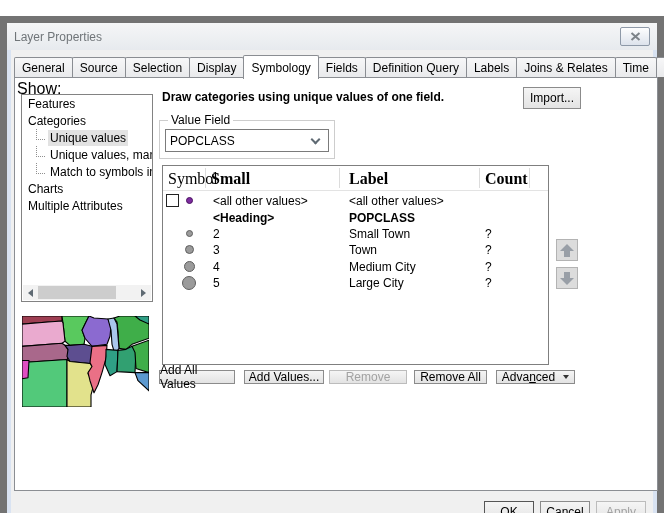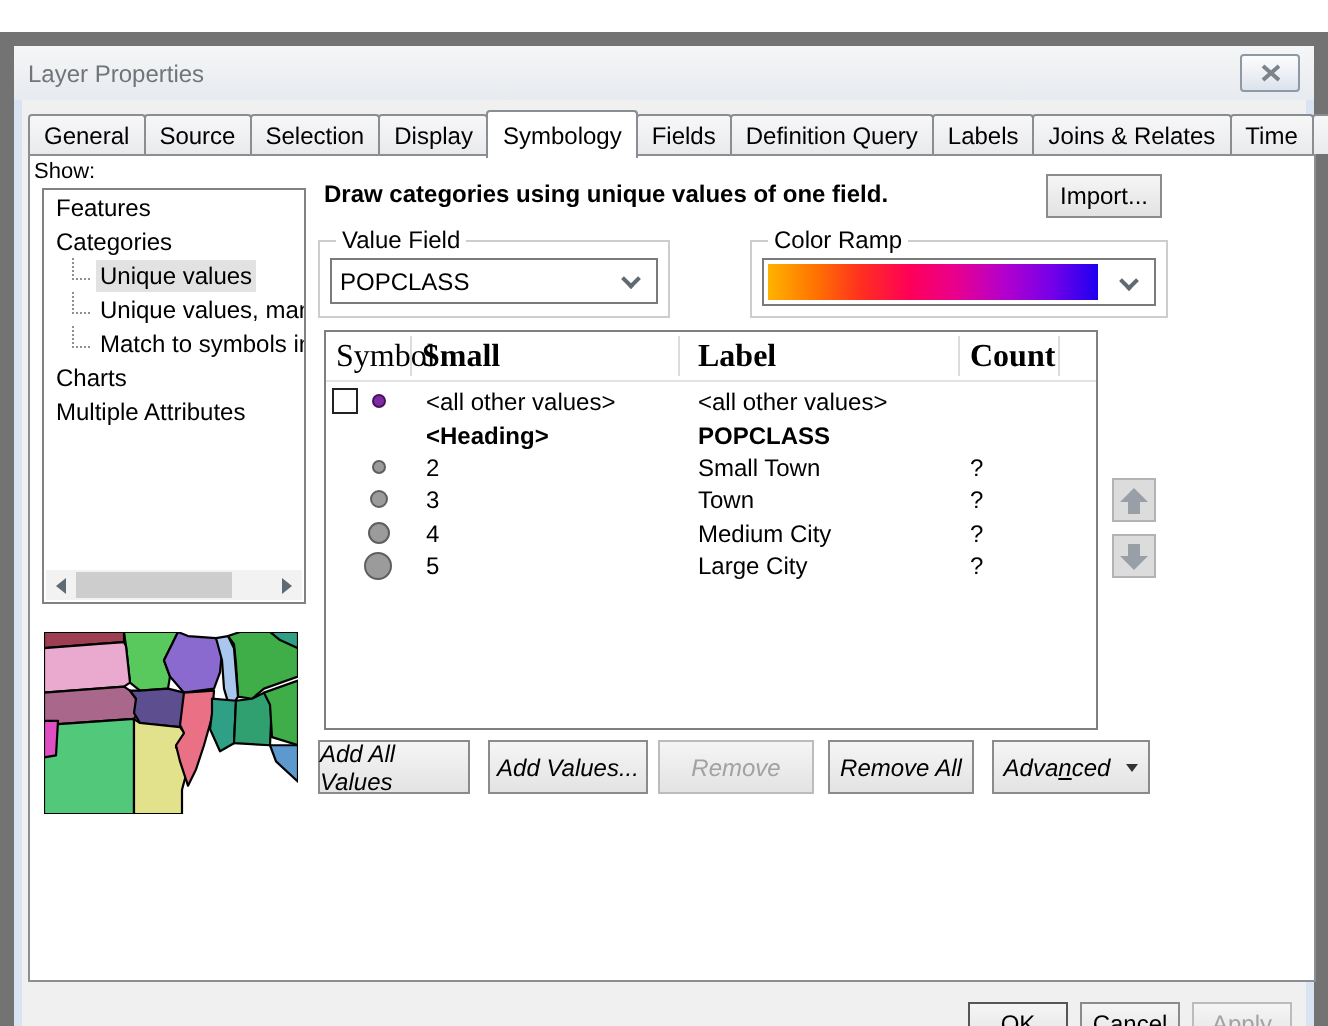--- a/index.html
+++ b/index.html
@@ -13,21 +13,21 @@
                background:linear-gradient(#fdfdfe,#dde3ec); display:flex; align-items:center; justify-content:center; cursor:default; }
   
   .body { position:relative; flex:1; margin:0 4px 6px 4px; background:#f0f0f0; }
   
   .tabstrip { position:absolute; left:3px; top:5px; display:flex; align-items:flex-end; z-index:2; }
   .tab { font-size:12px; color:#000; padding:3px 7px 3px 7px; height:20px; border:1px solid #8a8d92; border-bottom:0;
          border-radius:2px 2px 0 0; background:linear-gradient(#f7f7f8,#e9eaec); margin-right:-1px; white-space:nowrap; }
   .tab.active { background:#fff; height:24px; padding-top:5px; margin-bottom:-2px; position:relative; z-index:3; }
   
   .page { position:absolute; left:3px; top:27px; width:644px; height:414px; background:#fff; border:1px solid #8b8e93; z-index:1; }
-  .show-label { position:absolute; left:2px; top:2px; font-size:11px;text-align:center; }
+  .show-label { position:absolute; left:2px; top:2px; font-size:16px;text-align:center; }
   
   .tree { position:absolute; left:6px; top:16px; width:132px; height:208px; border:1px solid #828282; background:#fff; overflow:hidden; }
   .tree-item { font-size:12px; line-height:16px; padding-left:6px; white-space:nowrap; margin-top:1px; }
   .tree-item.bold { font-weight:normal; }
   .tree-item.child { padding-left:14px; display:flex; align-items:center; }
   .elbow { width:9px; height:11px; border-left:1px dotted #8f8f8f; border-bottom:1px dotted #8f8f8f; margin-right:3px; transform:translateY(-4px); flex:0 0 auto; }
   .tree-item.child span.lbl { padding:0 2px; }
   .tree-item.selected span.lbl { background:#e2e2e2; }
   .hscroll { position:absolute; left:1px; right:1px; bottom:1px; height:15px; background:#f2f2f2; display:flex; align-items:center; }
   .sb-btn { width:15px; height:15px; display:flex; align-items:center; justify-content:center; }
@@ -73,21 +73,21 @@
   .dot-other { width:7px; height:7px; left:23px; top:4px; border:1px solid #4a1060; }
   .dot-grey { border:1px solid #5f5f5f; }
   
   .move-btn { position:absolute; left:541px; width:22px; height:22px; background:#dcdcdc; border:1px solid #b3b3b3;
               display:flex; flex-direction:column; align-items:center; justify-content:center; }
   .up-btn { top:161px; } .down-btn { top:189px; }
   .arr-tri-up { width:0;height:0;border-left:7px solid transparent;border-right:7px solid transparent;border-bottom:7px solid #999fa7; }
   .arr-stem { width:6px; height:6px; background:#999fa7; }
   .arr-tri-dn { width:0;height:0;border-left:7px solid transparent;border-right:7px solid transparent;border-top:7px solid #999fa7; }
   
-  .actions .btn { position:absolute; top:292px; height:27px;font-style:italic; }
+  .actions .btn { position:absolute; top:292px; height:14px; }
   .b-addall { left:144px; width:76px; }
   .b-addvalues { left:229px; width:80px; }
   .b-remove { left:314px; width:78px; }
   .b-removeall { left:399px; width:73px; }
   .b-advanced { left:481px; width:79px; }
   .caret { width:0; height:0; border-left:3px solid transparent; border-right:3px solid transparent; border-top:4px solid #333; margin-left:8px; }
   .b-advanced u { text-decoration:underline; }
   
   .footer { position:absolute; right:7px; top:451px; display:flex; gap:6px; }
   .footer .btn { width:50px; height:22px; }
@@ -179,27 +179,20 @@
       <div class="btn import-btn">Import...</div>
 
       <div class="groupbox gb-value-field">
         <span class="gb-label">Value Field</span>
         <div class="combo">
           <span class="combo-text">POPCLASS</span>
           <span class="chev"></span>
         </div>
       </div>
 
-      <div class="groupbox gb-color-ramp">
-        <span class="gb-label">Color Ramp</span>
-        <div class="combo" style="height:24px">
-          <div class="ramp-bar" style="background: linear-gradient(90deg, rgb(255, 179, 0), rgb(255, 115, 0), rgb(255, 46, 32), rgb(255, 0, 88), rgb(232, 0, 142), rgb(180, 0, 204), rgb(119, 0, 232), rgb(30, 0, 240));"></div>
-          <span class="chev" style="top:7px"></span>
-        </div>
-      </div>
 
       <div class="val-table">
         <div class="vt-header">
           <span class="h h-symbol">Symbol</span>
           <span class="h h-value">Small</span>
           <span class="h h-label">Label</span>
           <span class="h h-count">Count</span>
           <div class="vsep" style="left:42px"></div>
           <div class="vsep" style="left:176px"></div>
           <div class="vsep" style="left:316px"></div>

